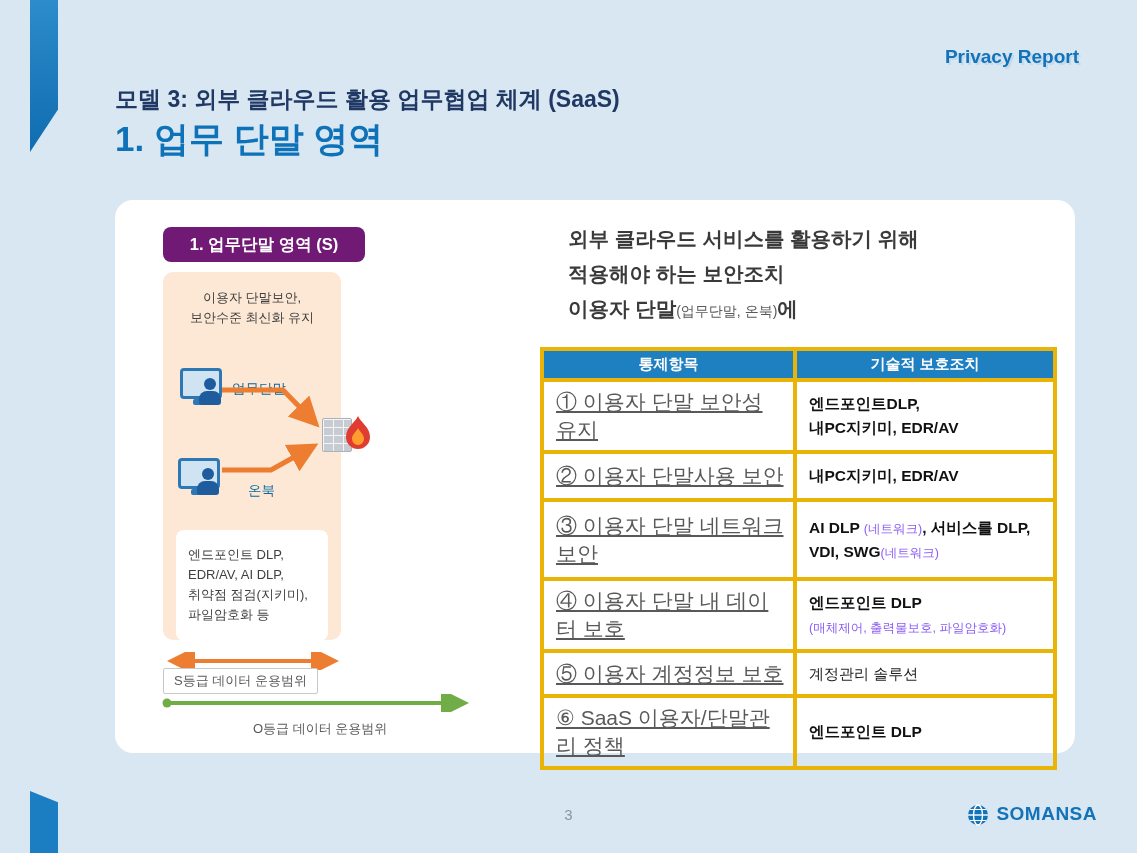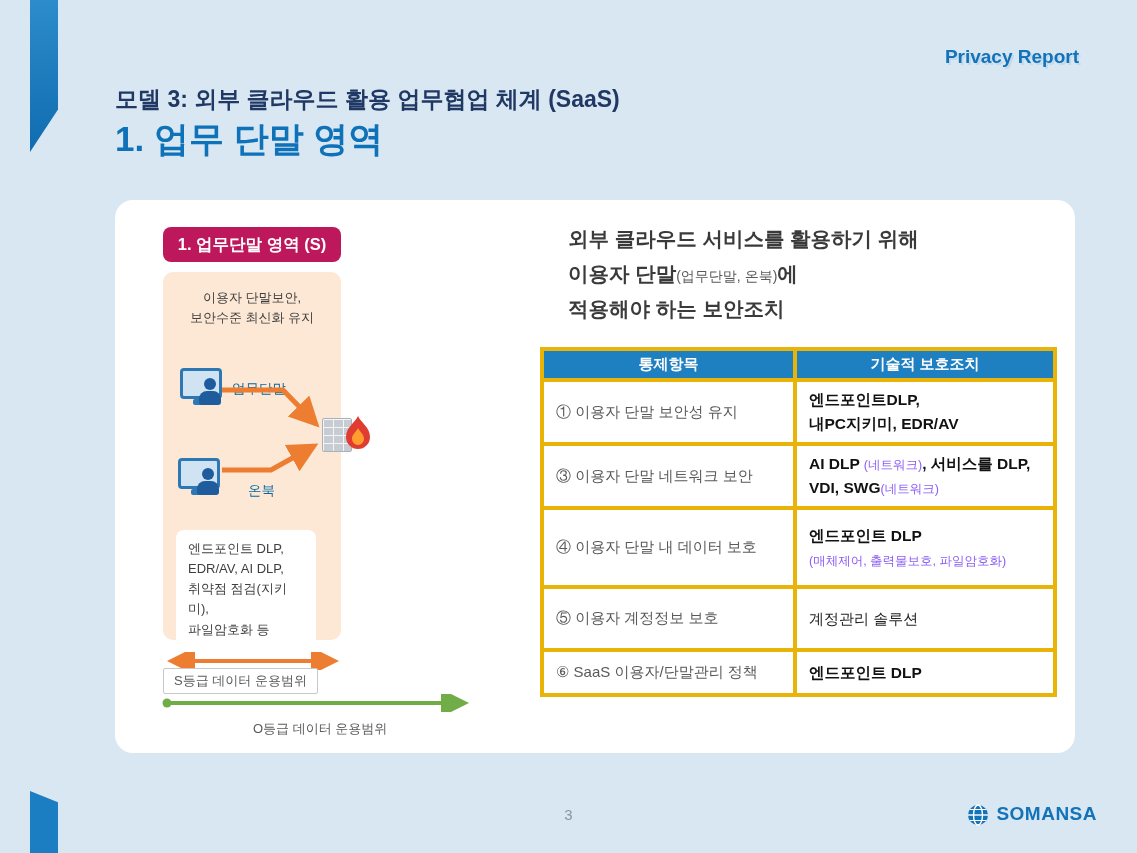--- a/index.html
+++ b/index.html
@@ -11,37 +11,37 @@
   .deco-bottom { position:absolute; left:30px; bottom:0; width:28px; height:62px; background:#1b7ec2; clip-path:polygon(0 0,100% 18%,100% 100%,0 100%); }
 
   .privacy-report { position:absolute; right:58px; top:46px; font-size:19px; font-weight:bold; color:#1273b9; text-shadow:2px 2px 0 #c3d9ec; }
 
   .subtitle { position:absolute; left:115px; top:84px; font-size:23px; font-weight:bold; color:#203864; }
   .main-title { position:absolute; left:115px; top:116px; font-size:35px; font-weight:bold; color:#0e72b8; }
 
   .card { position:absolute; left:115px; top:200px; width:960px; height:553px; background:#ffffff; border-radius:18px; }
 
   
-  .badge { position:absolute; left:48px; top:27px; width:178px; height:35px; line-height:35px; background:#be185d; color:#fff; font-size:16.5px; font-weight:bold; text-align:center; border-radius:8px; }
+  .badge { position:absolute; left:48px; top:27px; width:202px; height:35px; line-height:35px; background:#701a75; color:#fff; font-size:16.5px; font-weight:bold; text-align:center; border-radius:8px; }
   .peach { position:absolute; left:48px; top:72px; width:178px; height:368px; background:#fde7d5; border-radius:10px; }
   .peach-note { position:absolute; left:0; top:16px; width:100%; text-align:center; font-size:13px; line-height:1.5; color:#404040; }
 
   .device { position:absolute; }
   .device-1 { left:17px; top:96px; }
   .device-2 { left:15px; top:186px; }
   .monitor { position:relative; width:42px; height:31px; background:#cfe3f3; border:3px solid #2e77b5; border-radius:4px; }
   .monitor::after { content:""; position:absolute; left:50%; bottom:-9px; transform:translateX(-50%); width:16px; height:6px; background:#2e77b5; border-radius:2px; }
   .person { position:absolute; left:24px; top:10px; }
   .person .head { width:12px; height:12px; border-radius:50%; background:#1f5c9e; }
   .person .body { width:22px; height:14px; margin-top:1px; margin-left:-5px; background:#1f5c9e; border-radius:8px 8px 3px 3px; }
   .device-label { position:absolute; font-size:13.5px; color:#0369a1; white-space:nowrap; }
   .label-1 { left:69px; top:108px; }
   .label-2 { left:85px; top:210px; }
 
-  .tools-box { position:absolute; left:13px; top:258px; width:140px; background:#ffffff; border-radius:8px; padding:9px 12px; font-size:13px; line-height:1.55; color:#404040; }
+  .tools-box { position:absolute; left:13px; top:258px; width:152px; background:#ffffff; border-radius:8px; padding:15px 12px; font-size:13px; line-height:1.55; color:#404040; }
 
   .arrows-svg { position:absolute; left:0; top:0; width:280px; height:340px; pointer-events:none; }
 
   .firewall { position:absolute; left:207px; top:218px; width:30px; height:34px; border-radius:2px; background-color:#c6ccd2;
     background-image:linear-gradient(#f3f5f7 1.5px, transparent 1.5px), linear-gradient(90deg, #f3f5f7 1.5px, transparent 1.5px);
     background-size:100% 8px, 10px 100%; border:1px solid #aab1b8; }
   .flame-svg { position:absolute; left:228px; top:214px; }
 
   .range-orange { position:absolute; left:44px; top:452px; }
   .range-green { position:absolute; left:44px; top:494px; }
@@ -52,21 +52,21 @@
   .heading { position:absolute; left:425px; top:22px; color:#3a3a3a;margin-left:28px; }
   .heading .h-line { font-size:20.5px; font-weight:bold; line-height:1.7; }
   .heading .h-small { font-size:14px; font-weight:normal; color:#595959; }
 
   table.sec-table { position:absolute; left:425px; top:147px; width:513px; border-collapse:collapse; table-layout:fixed; }
   .sec-table th, .sec-table td { border:4px solid #eab308; }
   .sec-table th { background:#1e7fc1; color:#fff; font-size:15px; font-weight:bold; height:31px; text-align:center; }
   .sec-table th.col-1 { width:253px; }
   .sec-table th.col-2 { width:260px; }
   .sec-table td { vertical-align:middle; }
-  .cell-item { color:#595959; font-size:15px; padding:6px 6px 6px 12px; }
+  .cell-item { color:#595959; font-size:21px; padding:6px 6px 6px 12px;text-decoration:underline; }
   .cell-prot { padding:6px 10px 6px 12px; line-height:1.5; }
   .prot-line { white-space:normal; }
   .seg-bold { font-weight:bold; color:#111; font-size:15.5px; }
   .seg-small { font-size:12.5px; color:#8b5cf6; }
   .seg-regular { color:#222; font-size:15px; }
   tbody tr:nth-child(1){ height:62px; }
   tbody tr:nth-child(2){ height:48px; }
   tbody tr:nth-child(3){ height:79px; }
   tbody tr:nth-child(4){ height:63px; }
   tbody tr:nth-child(5){ height:45px; }
@@ -159,42 +159,48 @@
             <path d="M0,0 L7,3.5 L0,7 Z" fill="#70ad47"></path>
           </marker>
       </defs>
       <circle cx="8" cy="9" r="4.5" fill="#70ad47"></circle>
       <line x1="12" y1="9" x2="306" y2="9" stroke="#70ad47" stroke-width="4" marker-end="url(#rg-r)"></line>
     </svg>
     <div class="o-label">O등급 데이터 운용범위</div>
 
     <div class="heading">
       <div class="h-line">외부 클라우드 서비스를 활용하기 위해</div>
+      <div class="h-line">적용해야 하는 보안조치</div>
       <div class="h-line">
         <span>이용자 단말</span><span class="h-small">(업무단말, 온북)</span><span>에</span>
       </div>
-      <div class="h-line">적용해야 하는 보안조치</div>
     </div>
 
     <table class="sec-table">
       <thead>
         <tr>
           <th class="col-1">통제항목</th>
           <th class="col-2">기술적 보호조치</th>
         </tr>
       </thead>
       <tbody>
           <tr>
             <td class="cell-item">① 이용자 단말 보안성 유지</td>
             <td class="cell-prot">
               <div class="prot-line"><span class="seg-bold">엔드포인트DLP,</span></div>
               <div class="prot-line"><span class="seg-bold">내PC지키미, EDR/AV</span></div>
             </td>
           </tr>
           <tr>
+            <td class="cell-item">② 이용자 단말사용 보안</td>
+            <td class="cell-prot">
+              <div class="prot-line"><span class="seg-bold">내PC지키미, EDR/AV</span></div>
+            </td>
+          </tr>
+          <tr>
             <td class="cell-item">③ 이용자 단말 네트워크 보안</td>
             <td class="cell-prot">
               <div class="prot-line"><span class="seg-bold">AI DLP </span><span class="seg-small">(네트워크)</span><span class="seg-bold">, 서비스를 DLP,</span></div>
               <div class="prot-line"><span class="seg-bold">VDI, SWG</span><span class="seg-small">(네트워크)</span></div>
             </td>
           </tr>
           <tr>
             <td class="cell-item">④ 이용자 단말 내 데이터 보호</td>
             <td class="cell-prot">
               <div class="prot-line"><span class="seg-bold">엔드포인트 DLP</span></div>

